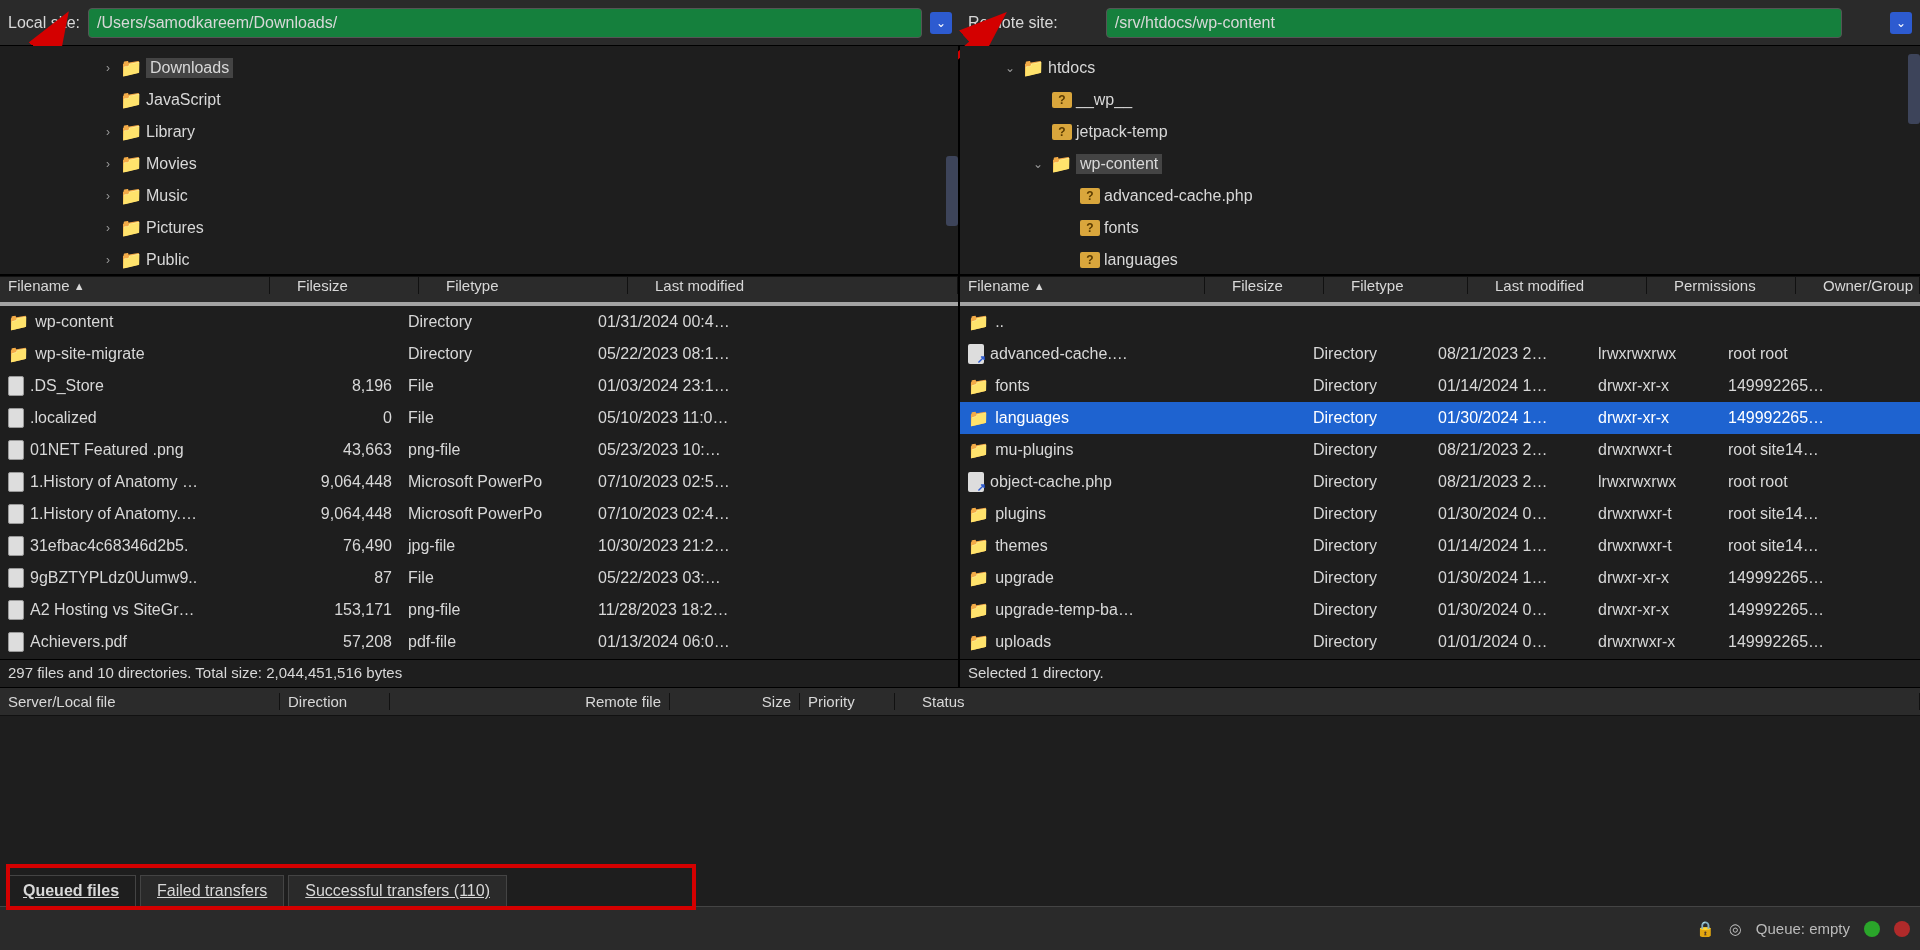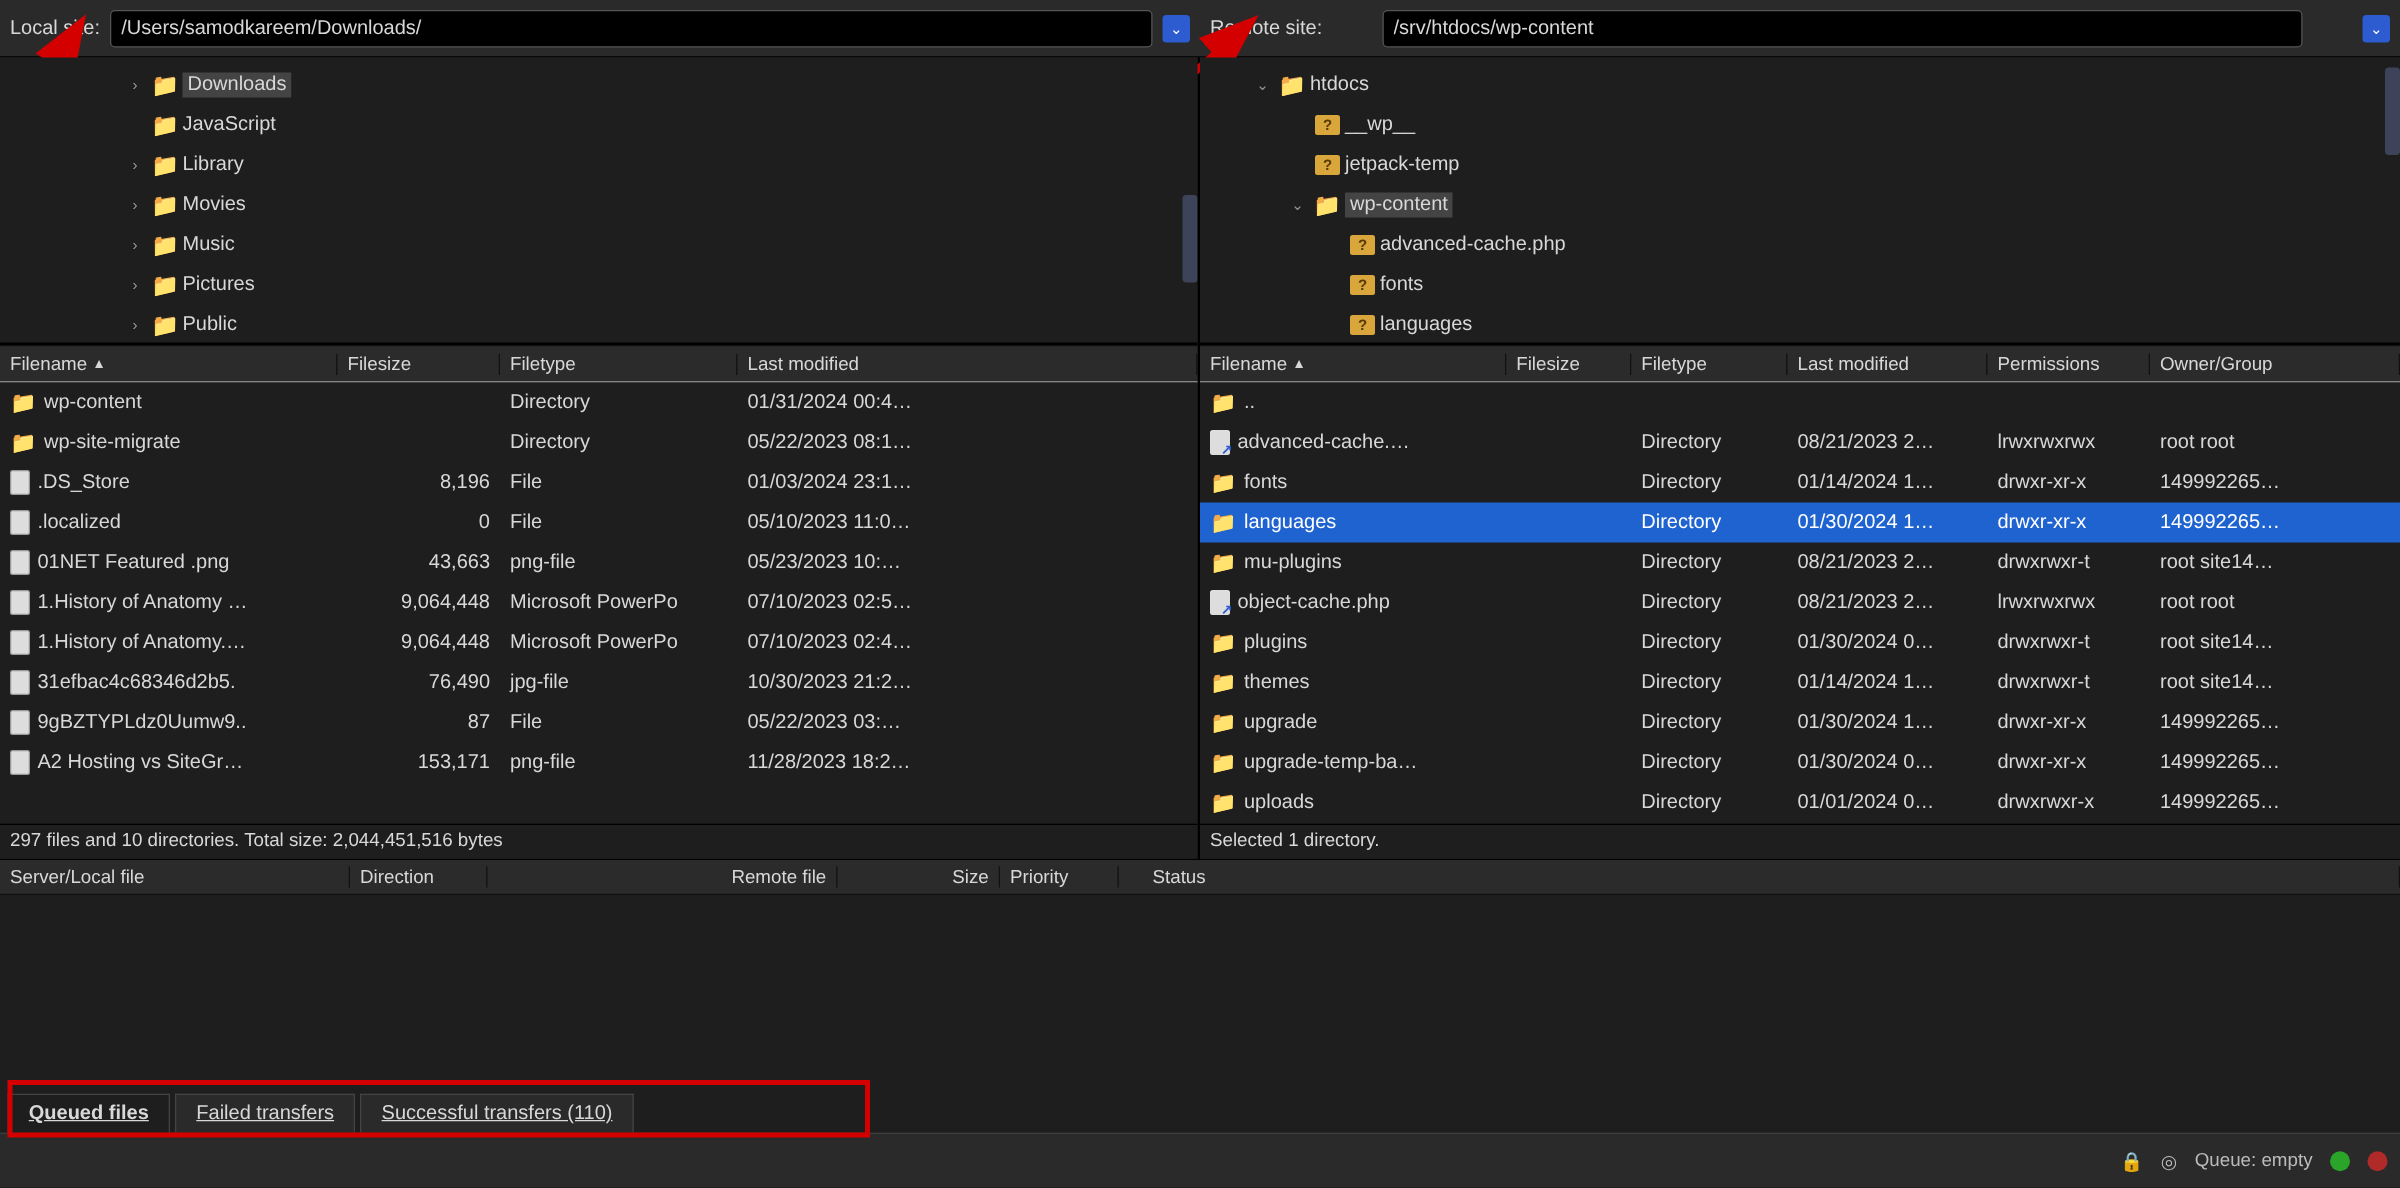--- a/index.html
+++ b/index.html
@@ -26,21 +26,21 @@
     display: flex;
     align-items: center;
     gap: 8px;
     padding: 6px 8px;
   }
   .pathcell.left  { width: 960px; }
   .pathcell.right { flex:1;gap:48px; }
   .pathlabel { white-space: nowrap; }
   .pathinput {
     flex:1;
-    background:#000000;
+    background:#15803d;
     border:1px solid #555;
     border-radius:4px;
     color:#d8d8d8;
     font-size:16px;
     padding:4px 8px;
     height:30px;
   }
   .combo-btn{
     width:22px;height:22px;
     background:#2d5bd0;
@@ -97,24 +97,25 @@
   .sel-label{
     background:#444;
     padding:1px 4px;
   }
 
   
   .listhdr{
     display:flex;
     background:#2b2b2b;
     border-top:1px solid #111;
-    border-bottom:1px solid #a3a3a3;
+    border-bottom:4px solid #a3a3a3;
     height:30px;
-    align-items:center;
+    align-items:flex-start;
     font-size:15px;
+    gap:19px;
   }
   .listhdr .hcol{
     padding:0 8px;
     border-right:1px solid #111;
     overflow:hidden;white-space:nowrap;text-overflow:ellipsis;
     display:flex;align-items:center;gap:4px;
   }
   .sort-arrow{font-size:11px;}
 
   
@@ -410,20 +411,29 @@
         </div>
         <div class="frow">
           <div class="fcell fname L-name">
             <span class="file-icon"></span>
             <span>A2 Hosting vs SiteGr…</span>
           </div>
           <div class="fcell L-size">153,171</div>
           <div class="fcell L-type">png-file</div>
           <div class="fcell L-mod">11/28/2023 18:2…</div>
         </div>
+        <div class="frow">
+          <div class="fcell fname L-name">
+            <span class="file-icon"></span>
+            <span>Achievers.pdf</span>
+          </div>
+          <div class="fcell L-size">57,208</div>
+          <div class="fcell L-type">pdf-file</div>
+          <div class="fcell L-mod">01/13/2024 06:0…</div>
+        </div>
       </div>
     <div class="statusline">297 files and 10 directories. Total size: 2,044,451,516 bytes</div>
   </div>
 
   <div class="pane right">
     <div class="tree" id="remote-tree">
 
     <div class="treerow" style="padding-left: 40px;">
           <span class="disclosure">⌄</span>
           <span class="icon folder-icon"></span>

